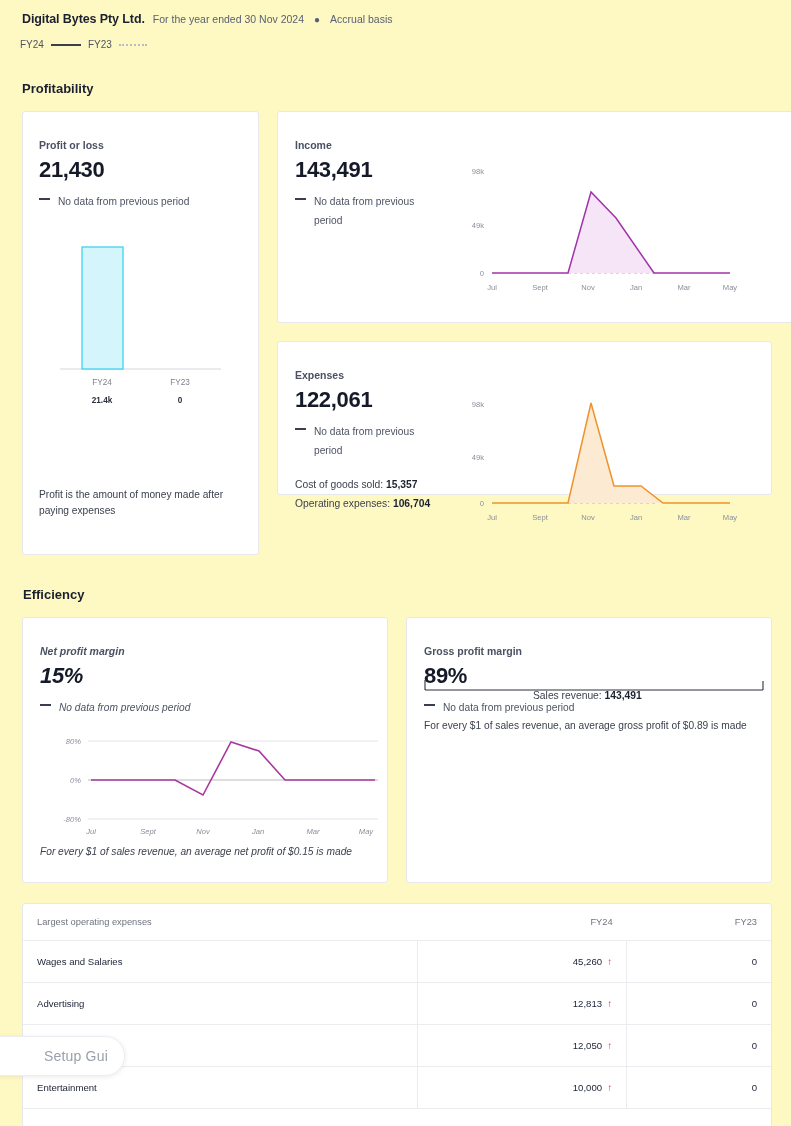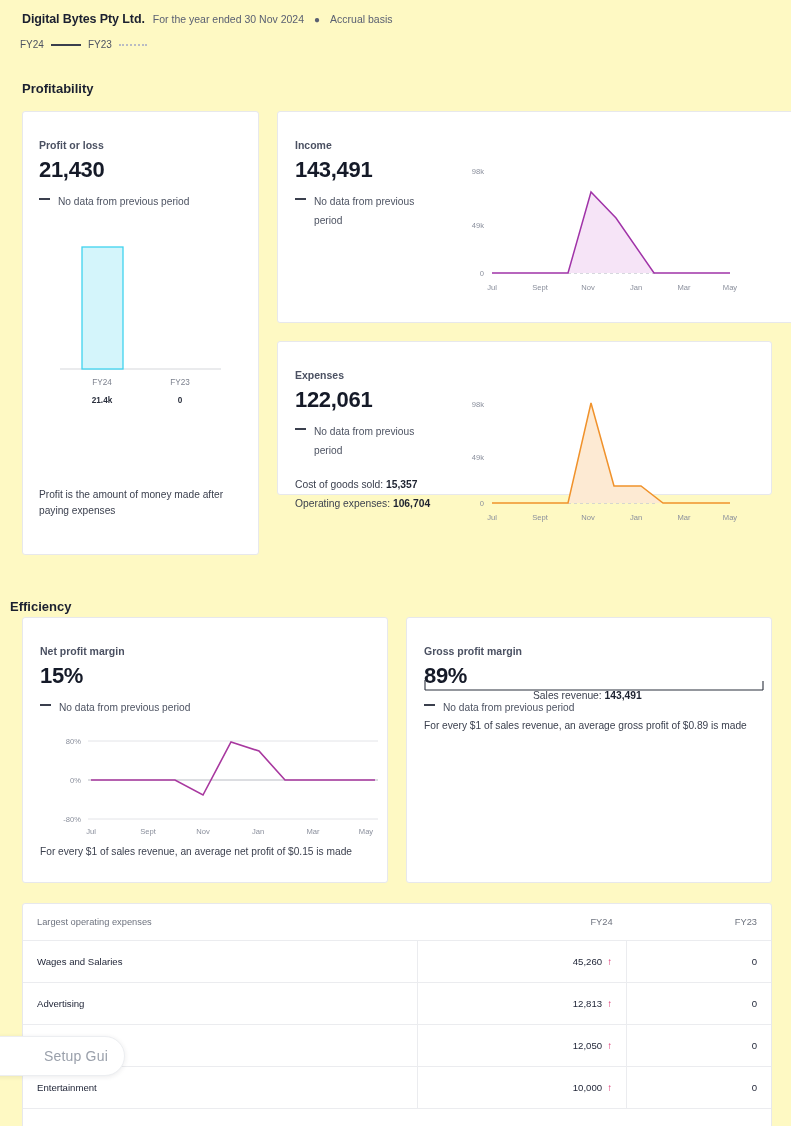--- a/index.html
+++ b/index.html
@@ -187,23 +187,23 @@
       <path d="M34,131 L110,131 L133,31 L156,114 L183,114 L205,131 L272,131" fill="none" stroke="#f0922b" stroke-width="1.5"></path>
       <text class="axis-txt" x="34" y="148" text-anchor="middle">Jul</text>
       <text class="axis-txt" x="82" y="148" text-anchor="middle">Sept</text>
       <text class="axis-txt" x="130" y="148" text-anchor="middle">Nov</text>
       <text class="axis-txt" x="178" y="148" text-anchor="middle">Jan</text>
       <text class="axis-txt" x="226" y="148" text-anchor="middle">Mar</text>
       <text class="axis-txt" x="272" y="148" text-anchor="middle">May</text>
     </svg>
   </div>
 
-  <div class="section-title" style="left:10px; top:587px;margin-top:12px;">Efficiency</div>
-
-  <div class="card" style="left:22px; top:617px; width:366px; height:266px;">
+  <div class="section-title" style="left:23px; top:587px;">Efficiency</div>
+
+  <div class="card" style="left:22px; top:617px; width:366px; height:266px;font-style:italic;">
     <div style="position:absolute; left:17px; top:27px;">
       <div class="kpi-label">Net profit margin</div>
       <div class="kpi-value">15%</div>
       <div class="nodata">
         <span class="nodata-dash"></span>
         <span class="nodata-text">No data from previous period</span>
       </div>
     </div>
 
     <svg style="position:absolute; left:10px; top:108px;" width="350" height="110" viewBox="0 0 350 110">

